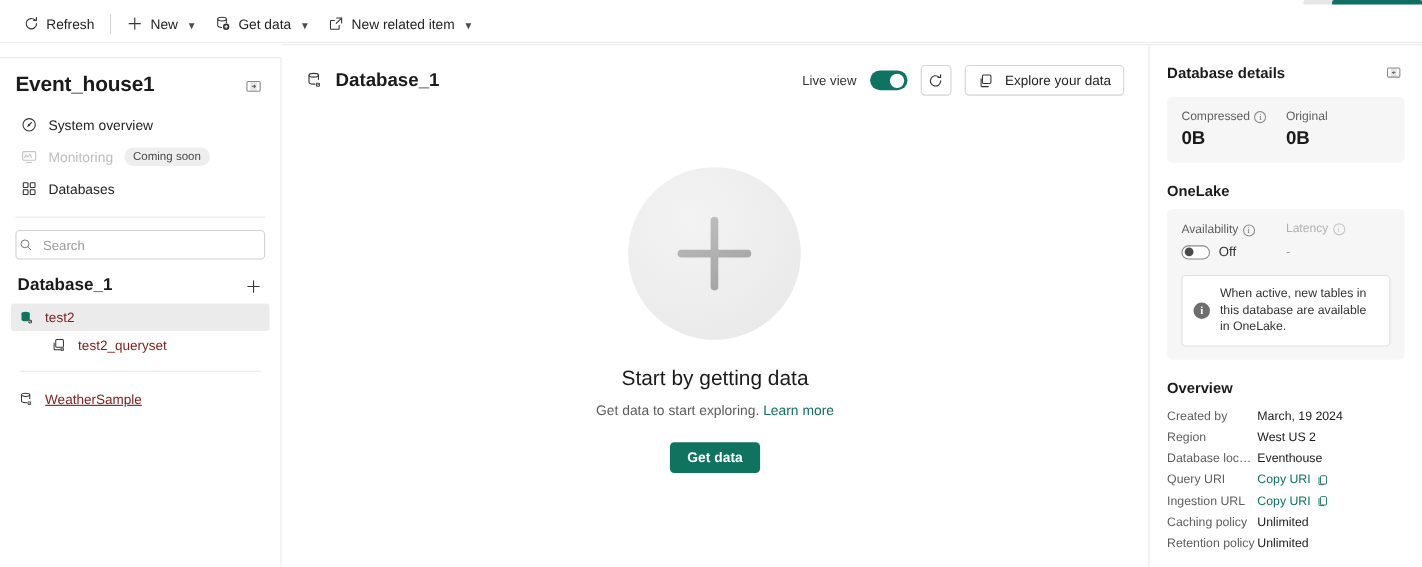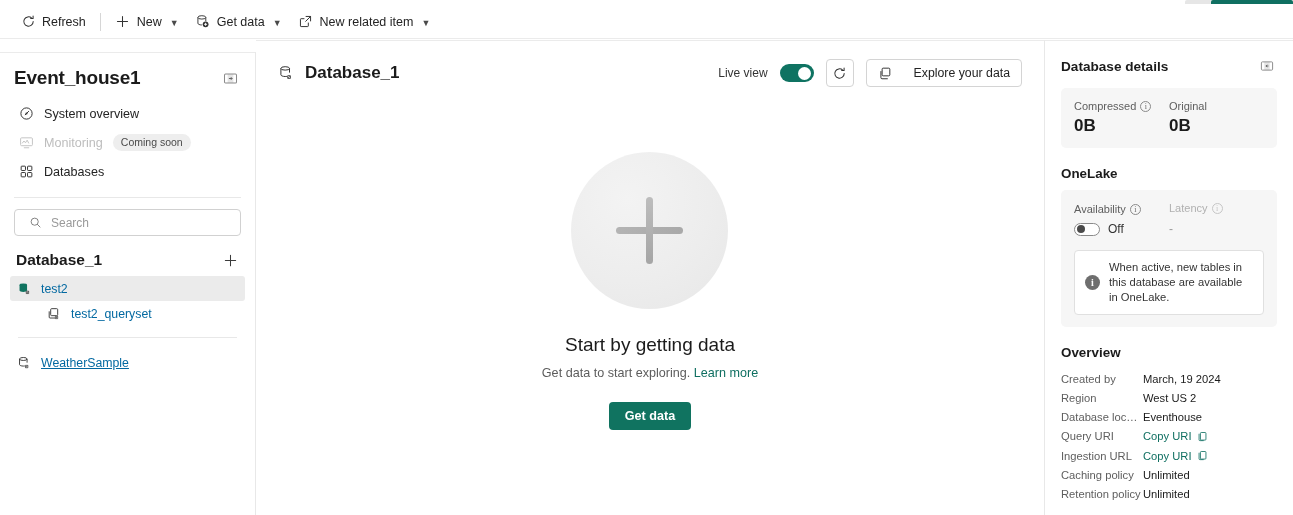--- a/index.html
+++ b/index.html
@@ -53,37 +53,37 @@
     font-size:10.5px; color:#4a4a4a; background:#eeeeee;
     border-radius:9px; padding:2px 8px; line-height:1.2; white-space:nowrap;
   }
 
   .ln-divider { height:1px; background:#e8e8e8; margin:11px 14px 0 14px; }
 
   .search-wrap { padding:11px 14px 0 14px; }
   .search-box {
     display:flex; align-items:center; gap:8px;
     height:27px; border:1px solid #d1d1d1; border-radius:4px;
-    padding:0 12px; background:#fff;
+    padding:0 0; background:#fff;
   }
   .search-box input {
     border:0; outline:0; font-size:12px; color:#616161; width:100%;
     font-family:"Liberation Sans", sans-serif; background:transparent;
   }
   .search-box input::placeholder { color:#9a9a9a; }
 
   .db-head { display:flex; align-items:center; justify-content:space-between; padding:13px 14px 5px 16px; }
   .db-head-title { font-size:15.5px; font-weight:600; color:#1b1b1b; }
   .db-add { width:22px; height:22px; display:flex; align-items:center; justify-content:center; border-radius:3px; cursor:pointer; font-size:17px; color:#3b3b3b; }
 
   .tree { padding:0 10px; }
   .tree-row {
     display:flex; align-items:center; gap:9px;
     height:25px; border-radius:3px; padding:0 6px;
-    font-size:12.3px; color:#0369a1; cursor:pointer;
+    font-size:12.3px; color:#7f1d1d; cursor:pointer;
   }
   .tree-row.selected { background:#ebebeb; }
   .tree-row.indent { padding-left:36px; }
   .tree-divider { height:1px; background:#e8e8e8; margin:11px 8px 0 8px; }
   .tree-row.spaced { margin-top:12px;text-decoration:underline; }
 
   
   .center {
     position:absolute; left:256px; top:40px; width:788px; height:475px;
     background:#fff; border-top:1px solid #ebebeb;
@@ -103,21 +103,21 @@
   .toggle .knob {
     position:absolute; top:2.5px; right:2.5px; width:13px; height:13px;
     border-radius:50%; background:#fff;
   }
   .icon-btn {
     width:28px; height:28px; border:1px solid #d4d4d4; border-radius:4px;
     background:#fff; display:flex; align-items:center; justify-content:center; cursor:pointer;
   }
   .outline-btn {
     height:28px; border:1px solid #d4d4d4; border-radius:4px; background:#fff;
-    display:flex; align-items:center; gap:20px; padding:0 11px; cursor:pointer;
+    display:flex; align-items:center; gap:9px; padding:0 11px; cursor:pointer;
     font-size:12.3px; color:#242424; white-space:nowrap;
   }
 
   .empty {
     position:absolute; left:0; top:0; width:788px; height:475px;
     display:flex; flex-direction:column; align-items:center; justify-content:center;
     gap:0; pointer-events:none;
   }
   .empty-inner { display:flex; flex-direction:column; align-items:center; pointer-events:auto; transform:translateY(12px); }
   .circle {

